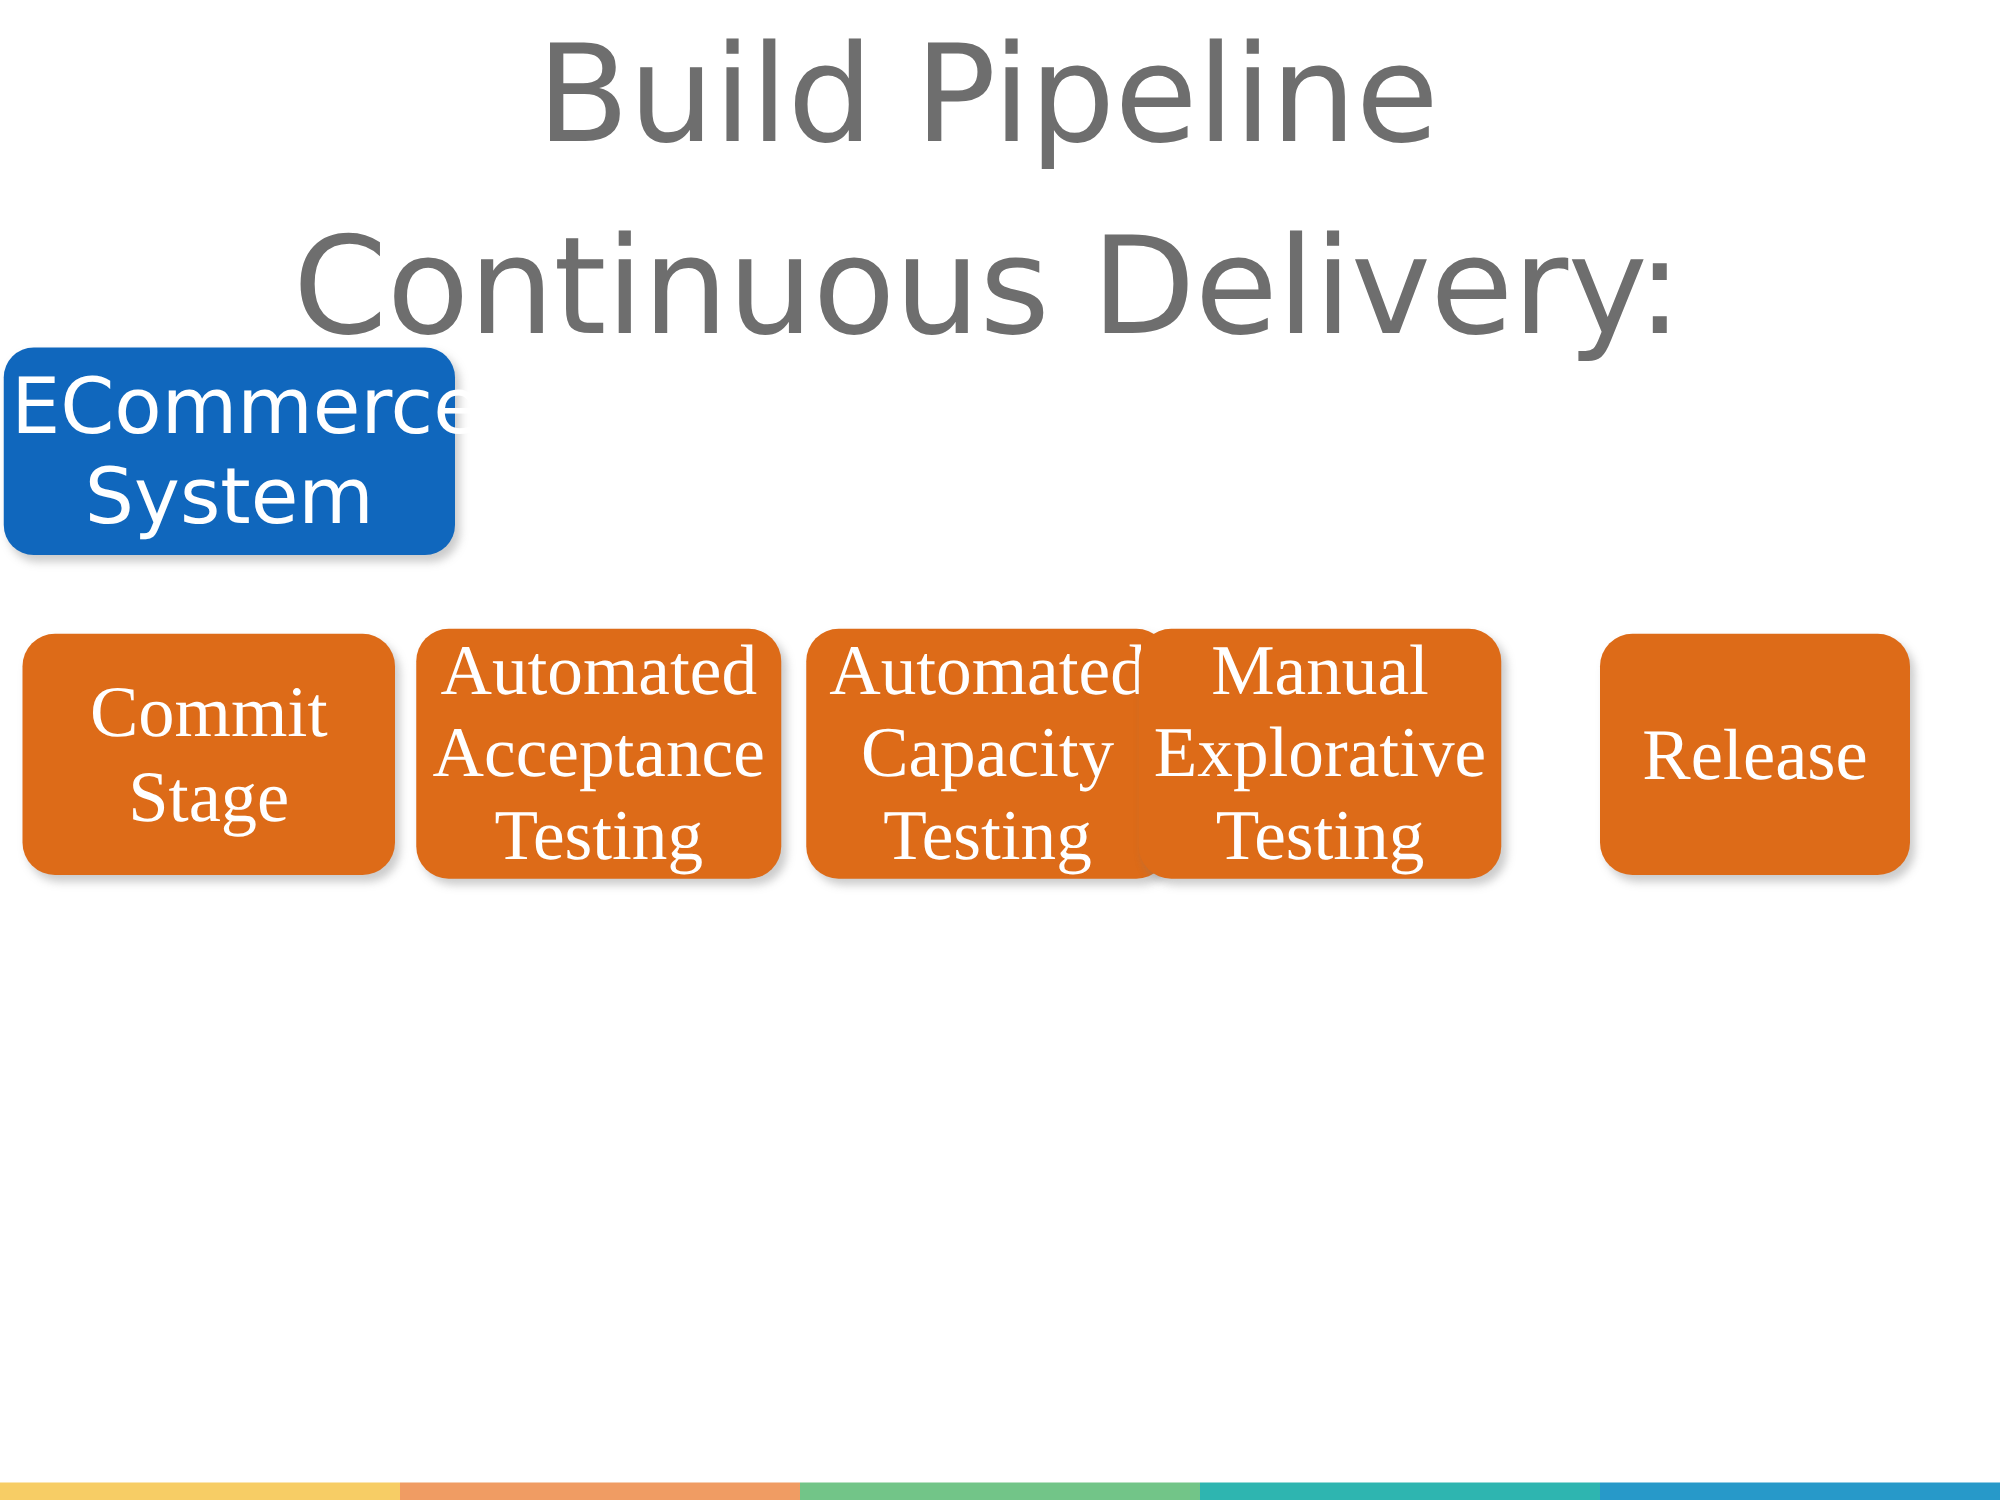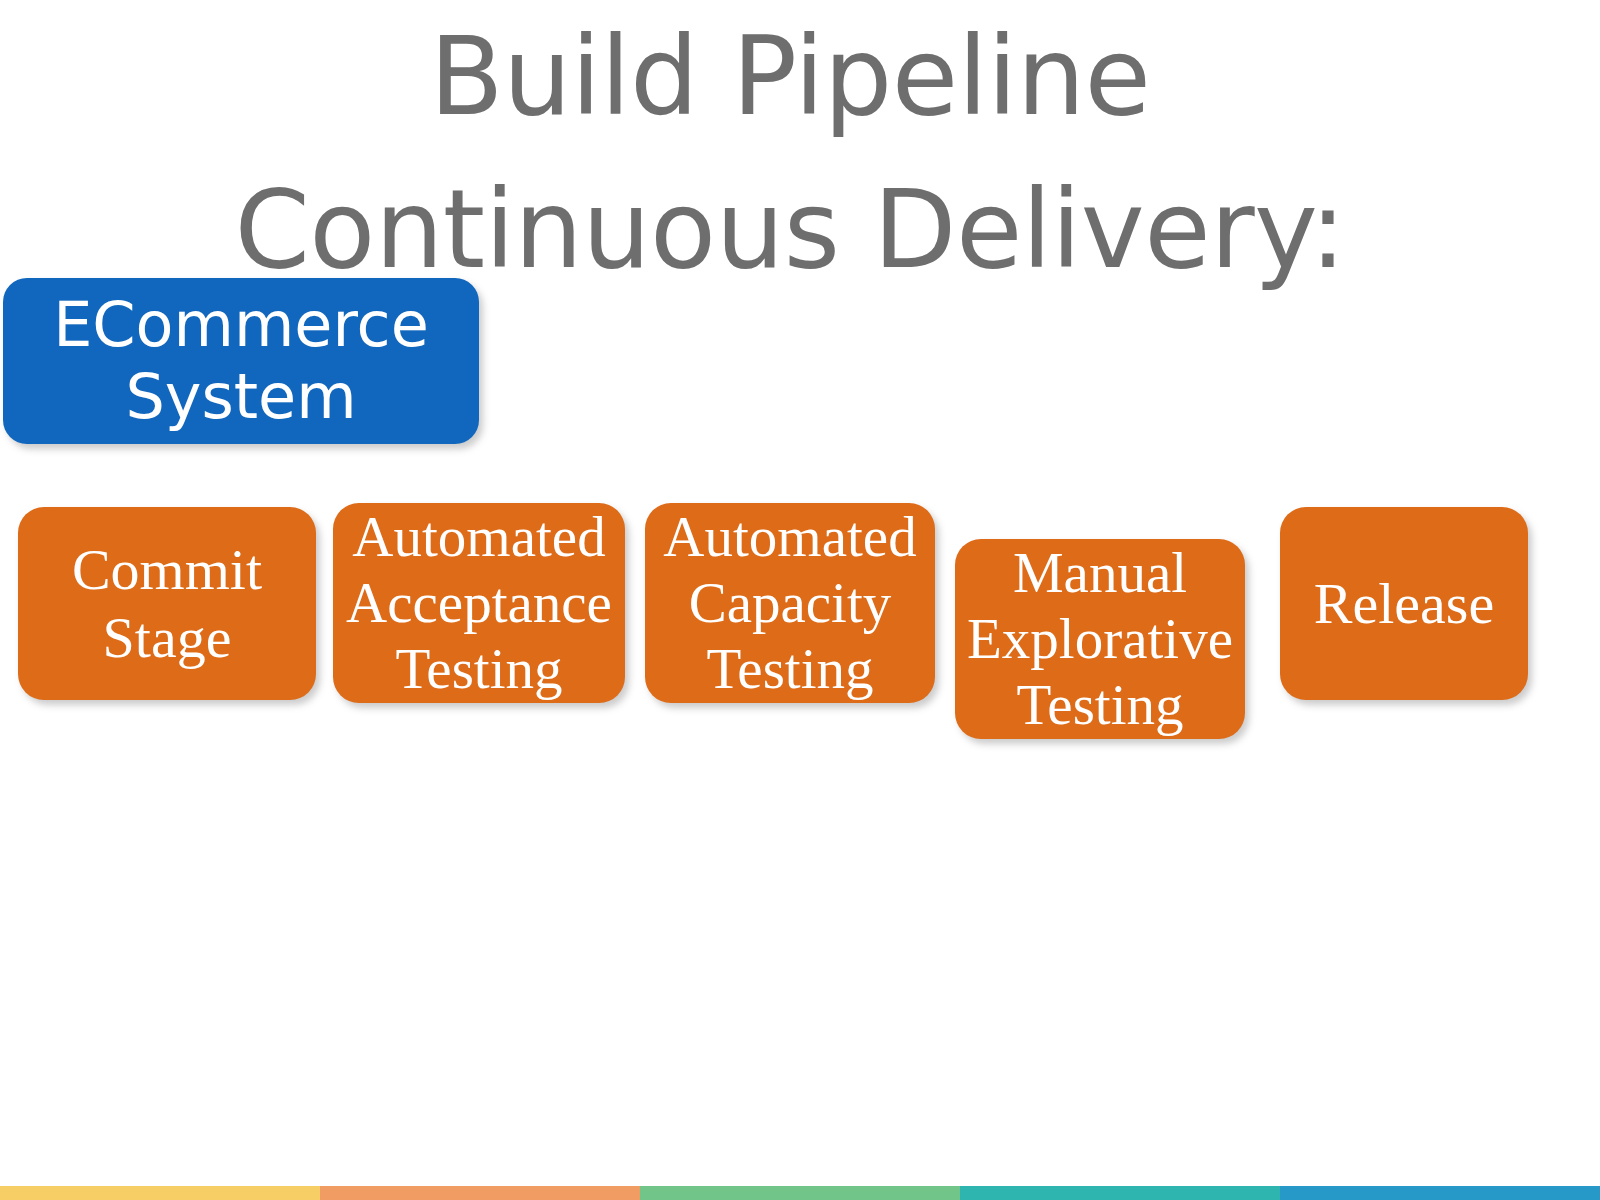--- a/index.html
+++ b/index.html
@@ -57,39 +57,39 @@
     display: block;
     width: 100%;
     line-height: 1.16;
     white-space: pre-line;
   }
 
   
   #node-system {
     left: 3px;
     top: 278px;
-    width: 476px;
+    width: 361px;
     height: 166px;
     background: #1067bd;
     font-size: 62px;
     border-radius: 24px;
   }
 
   
   .stage-node {
     background: #dd6b18;
     font-size: 57px;
     top: 503px;
     height: 200px;
     font-family: Liberation Serif, serif;
   }
   #stage-0 { left: 18px;   width: 298px; top: 507px; height: 193px; font-size: 58px; }
   #stage-1 { left: 333px;  width: 292px; }
   #stage-2 { left: 645px;  width: 290px; }
-  #stage-3 { left: 955px;  width: 290px; margin-top: 36px; }
+  #stage-3 { left: 911px;  width: 290px; }
   #stage-4 { left: 1280px; width: 248px; top: 507px; height: 193px; font-size: 58px; justify-content: center; }
 
   
   #bottom-bar {
     position: absolute;
     left: 0;
     top: 1186px;
     width: 1600px;
     height: 14px;
     display: flex;

